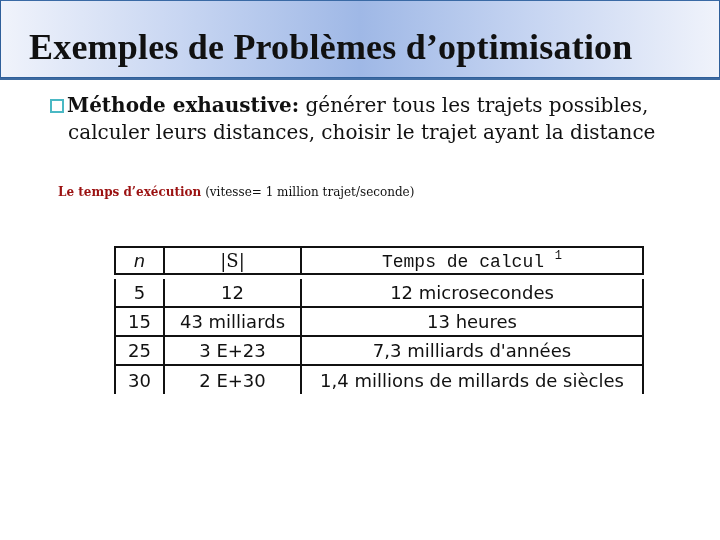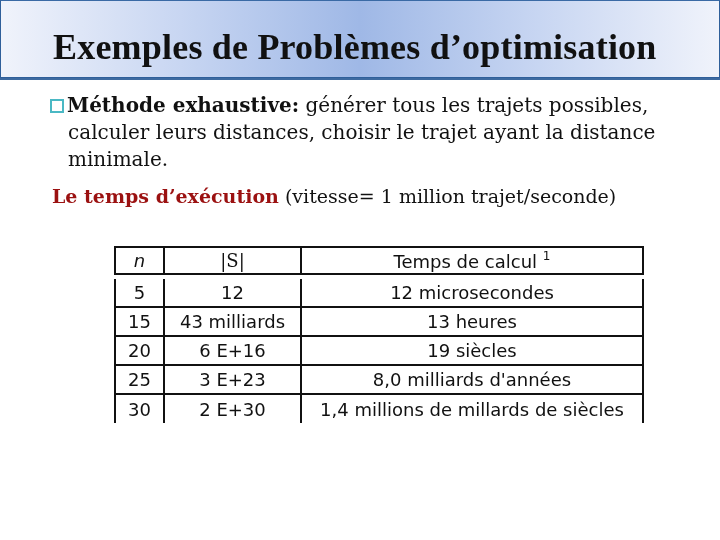--- a/index.html
+++ b/index.html
@@ -7,70 +7,69 @@
       width: 720px; height: 540px; background: #ffffff; position: relative; overflow: hidden;
       font-family: "DejaVu Serif", serif;
     }
     .title-bar {
       position: absolute; left: 0; top: 0; width: 718px; height: 76px;
       border: 1px solid #2f5f9a; border-top-color: #3a6aa5;
       background: linear-gradient(to right, #f0f3fb 0%, #c8d6f2 25%, #9fb8e6 50%, #c8d6f2 75%, #f0f3fb 100%);
       box-shadow: 0 2px 0 #3d6aa0;
     }
     .title-text {
-      position: absolute; left: 52px; top: 25px;
+      position: absolute; left: 28px; top: 25px;
       font-family: "Liberation Serif", serif; font-weight: bold; font-size: 36px;
       color: #111; letter-spacing: 0.2px; white-space: nowrap;
     }
     .content { position: absolute; left: 0; top: 92px; width: 720px; }
     .bullet-line {
       position: absolute; left: 50px; top: 0; width: 640px;
       font-size: 20px; line-height: 27px; color: #111;
     }
     .bullet-box {
       display: inline-block; width: 14px; height: 14px; border: 2px solid #4ab8c4;
       vertical-align: -1px; margin-right: 3px; box-sizing: border-box;
     }
     .bold { font-weight: bold; }
     .indent { padding-left: 18px; }
     .exec-line {
-      position: absolute; left: 52px; top: 93px; font-size: 19px; color: #111; white-space: nowrap;
+      position: absolute; left: 58px; top: 93px; font-size: 12px; color: #111; white-space: nowrap;
     }
     .exec-line .red { color: #9b1111; font-weight: bold; }
     table.data {
       position: absolute; left: 114px; top: 246px; border-collapse: collapse;
       font-family: "DejaVu Sans", sans-serif; font-size: 18px; color: #111;
     }
     table.data td, table.data th {
       border-left: 2px solid #111; border-right: 2px solid #111;
       text-align: center; padding: 0; font-weight: normal; height: 27px;
     }
     table.data thead th { border-top: 2px solid #111; border-bottom: 2px solid #111; height: 25px; }
     table.data tbody tr td { border-bottom: 2px solid #111; }
     table.data tbody tr:first-child td { border-top: 2px solid #111; }
     table.data tbody tr:last-child td { border-bottom: none; height: 28px; margin-top: 40px; }
     .spacer td { height: 4px !important; border: none !important; padding: 0; }
     .col-n { width: 47px; }
     .col-s { width: 135px; }
-    .col-t { width: 340px; }
+    .col-t { width: 340px; font-family: Liberation Mono, monospace; }
     .italic { font-style: italic; }
     sup { font-size: 12px; vertical-align: 8px; }
   </style>
 </head>
 <body>
 
 <div class="title-bar">
   <div class="title-text">Exemples de Problèmes d’optimisation</div>
 </div>
 
 <div class="content">
   <div class="bullet-line">
     <div><span class="bullet-box"></span><span class="bold">Méthode exhaustive:</span><span> générer tous les trajets possibles,</span></div>
     <div class="indent">calculer leurs distances,  choisir le trajet ayant la distance</div>
-    <div class="indent">minimale.</div>
   </div>
   <div class="exec-line">
     <span class="red">Le temps d’exécution</span><span> (vitesse= 1 million trajet/seconde)</span>
   </div>
 </div>
 
 <table class="data">
   <thead>
     <tr>
       <th class="col-n italic">n</th>
@@ -86,28 +85,23 @@
       <td>5</td>
       <td>12</td>
       <td>12 microsecondes</td>
     </tr>
     <tr>
       <td>15</td>
       <td>43 milliards</td>
       <td>13 heures</td>
     </tr>
     <tr>
-      <td>20</td>
-      <td>6 E+16</td>
-      <td>19 siècles</td>
-    </tr>
-    <tr>
       <td>25</td>
       <td>3 E+23</td>
-      <td>8,0 milliards d'années</td>
+      <td>7,3 milliards d'années</td>
     </tr>
     <tr>
       <td>30</td>
       <td>2 E+30</td>
       <td>1,4 millions de millards de siècles</td>
     </tr>
   </tbody>
 </table>
 
 </body></html>

